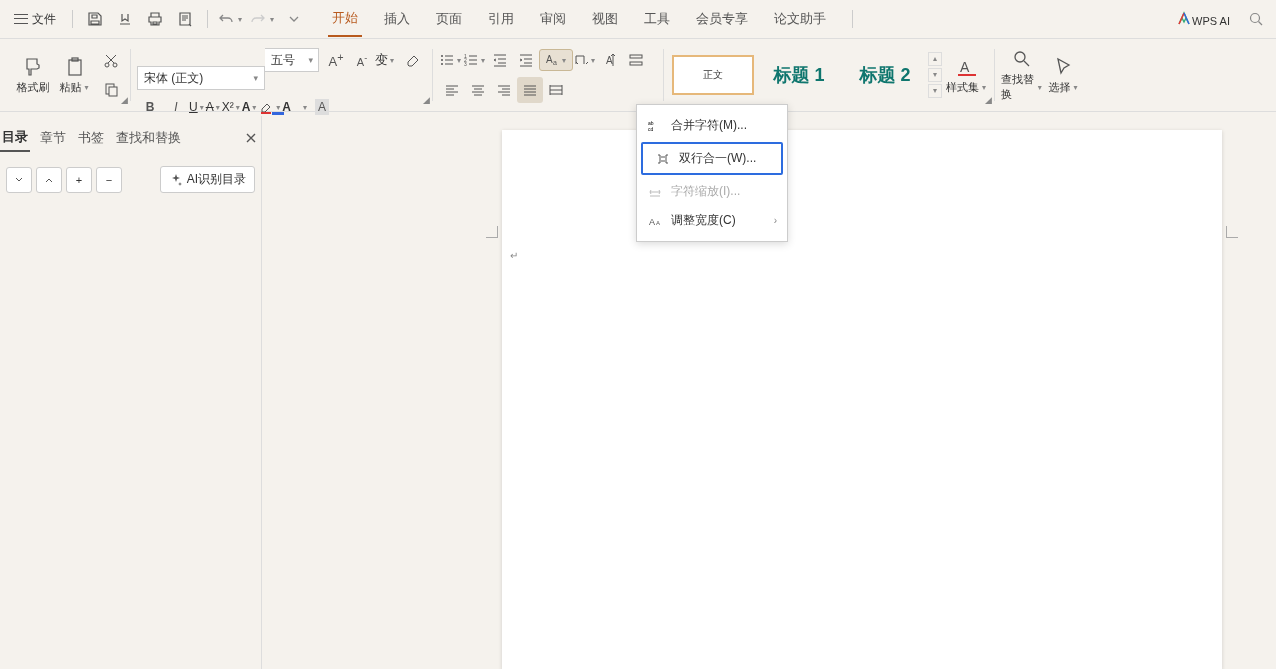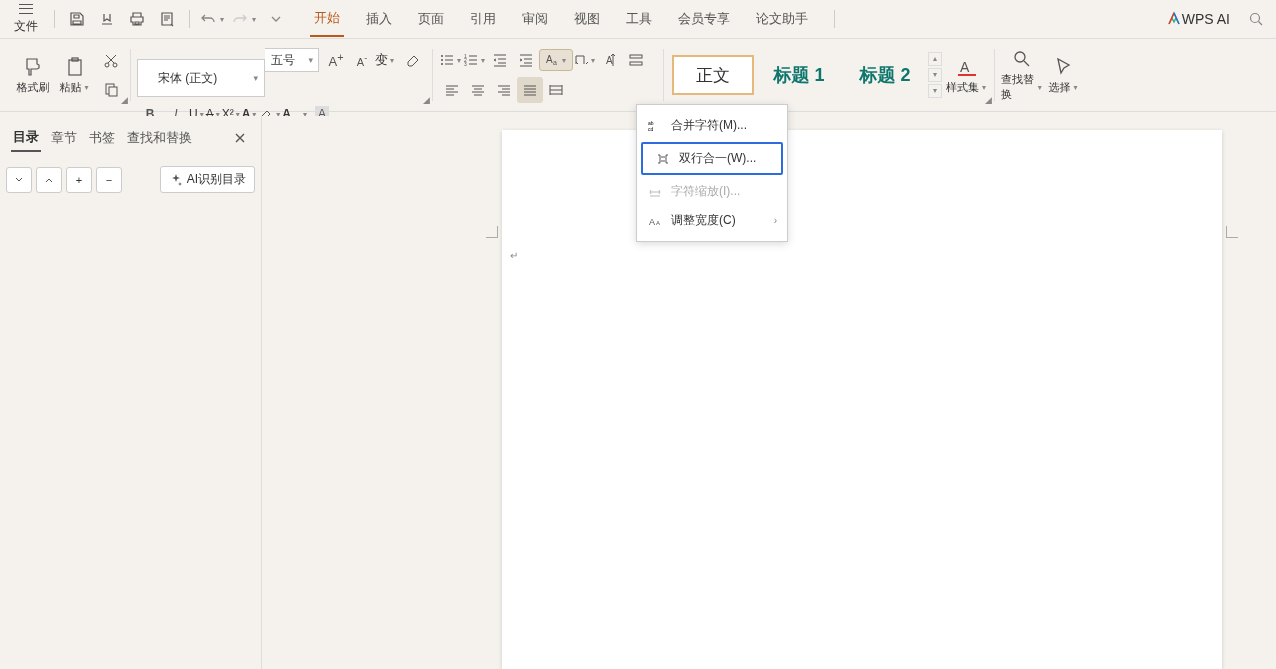--- a/index.html
+++ b/index.html
@@ -1,68 +1,68 @@
 <!DOCTYPE html>
 <html><head>
 <meta charset="utf-8">
 <style>
 * { margin: 0; padding: 0; box-sizing: border-box; font-family: "Microsoft YaHei", Arial, sans-serif; }
 body { background: #f5f2ed; width: 1276px; height: 669px; overflow: hidden; font-size: 12px; color: #333; }
 
 
 .top-bar { height: 38px; display: flex; align-items: center; padding: 0 8px; gap: 6px; }
-.hamburger-btn { display: flex; align-items: center; gap: 4px; padding: 4px 6px; flex-direction: column; }
+.hamburger-btn { display: flex; align-items: center; gap: 4px; padding: 4px 6px; }
 .hamburger-btn span.lines { width: 14px; height: 10px; border-top: 1.5px solid #555; border-bottom: 1.5px solid #555; position: relative; }
 .hamburger-btn span.lines:before { content: ""; position: absolute; top: 3px; left: 0; right: 0; border-top: 1.5px solid #555; }
 .divider-v { width: 1px; height: 18px; background: #ccc; margin: 0 4px; }
 .icon-btn { width: 24px; height: 24px; display: flex; align-items: center; justify-content: center; color: #555; }
 .undo-group { display: flex; align-items: center; gap: 2px; }
 .tab-strip { display: flex; align-items: center; gap: 18px; margin-left: 16px; }
 .tab { padding: 8px 4px; font-size: 13px; color: #555; cursor: pointer; }
 .tab.active { color: #b85a1e; border-bottom: 2px solid #b85a1e; }
-.wps-ai { display: flex; align-items: flex-end; gap: 0; margin-left: auto; margin-right: 8px; color: #333; font-size: 14px; }
+.wps-ai { display: flex; align-items: flex-end; gap: 0; margin-left: auto; margin-right: 8px; color: #333; font-size: 11px; }
 .wps-ai-logo { width: 16px; height: 16px; }
 
 
 .ribbon { height: 74px; display: flex; align-items: stretch; padding: 4px 6px; gap: 0; border-top: 1px solid #ddd; border-bottom: 1px solid #ddd; }
 .ribbon-group { display: flex; align-items: center; padding: 0 6px; position: relative; }
 .ribbon-sep { width: 1px; background: #ddd; margin: 6px 0; }
 .big-btn { display: flex; flex-direction: column; align-items: center; justify-content: center; width: 42px; height: 64px; font-size: 11px; gap: 2px; }
 .big-btn-split { display: flex; flex-direction: column; align-items: center; justify-content: center; width: 42px; font-size: 11px; gap: 2px; }
 .big-btn-label { display: flex; align-items: center; gap: 1px; }
 .corner-launcher { position: absolute; bottom: 2px; right: 2px; font-size: 9px; color: #888; }
 .small-btn { width: 26px; height: 26px; display: flex; align-items: center; justify-content: center; color: #555; }
 .small-btn-dd { display: flex; align-items: center; }
 .dd-arrow { font-size: 8px; color: #888; width: 8px; text-align: center; }
 .font-row { display: flex; align-items: center; gap: 0; margin-bottom: 2px; }
-.font-select { width: 128px; height: 38px; border: 1px solid #ccc; background: #fff; padding: 0 20px 0 20px; font-size: 12px; position: relative; display: flex; align-items: center; margin-top: 36px; }
+.font-select { width: 128px; height: 24px; border: 1px solid #ccc; background: #fff; padding: 0 20px 0 6px; font-size: 12px; position: relative; display: flex; align-items: center; margin-top: 36px; }
 .font-select:after { content: "▾"; position: absolute; right: 6px; font-size: 9px; color: #888; }
 .size-select { width: 54px; height: 24px; border: 1px solid #ccc; border-left: none; background: #fff; padding: 0 16px 0 6px; font-size: 12px; position: relative; display: flex; align-items: center; }
 .size-select:after { content: "▾"; position: absolute; right: 5px; font-size: 9px; color: #888; }
 .format-row { display: flex; align-items: center; gap: 0; }
 .two-rows { display: flex; flex-direction: column; justify-content: center; gap: 2px; }
 .style-gallery { display: flex; align-items: center; }
-.style-item { width: 82px; height: 40px; border: 1px solid #ccc; background: #fafafa; display: flex; align-items: center; justify-content: center; font-size: 17px; margin: 0 2px; }
+.style-item { width: 82px; height: 40px; border: 1px solid #ccc; background: #fafafa; display: flex; align-items: center; justify-content: center; font-size: 10px; margin: 0 2px; }
 .style-item.body { background: #fff; border: 2px solid #e6b87a; }
 .style-item.h1, .style-item.h2 { font-size: 18px; font-weight: bold; color: #0f766e; background: transparent; border: none; }
 .style-spin { display: flex; flex-direction: column; justify-content: space-between; height: 46px; width: 14px; }
 .style-spin span { font-size: 8px; color: #888; text-align: center; border: 1px solid #ddd; height: 14px; line-height: 12px; }
 .char-btn-active { background: #e8e0d3; border: 1px solid #c9b896; border-radius: 3px; }
 
 
 .dropdown { position: absolute; top: 104px; left: 636px; width: 152px; background: #fff; border: 1px solid #ccc; box-shadow: 0 2px 8px rgba(0,0,0,0.15); padding: 6px 0; z-index: 100; }
 .dropdown-item { display: flex; align-items: center; gap: 8px; padding: 6px 10px; font-size: 12px; color: #333; position: relative; }
 .dropdown-item.selected { border: 2px solid #2d6cdf; margin: 2px 4px; padding: 6px 12px; border-radius: 2px; }
 .dropdown-item.disabled { color: #aaa; }
 .dropdown-item .submenu-arrow { margin-left: auto; font-size: 10px; color: #888; }
 .dd-icon { width: 16px; height: 16px; display: flex; align-items: center; justify-content: center; font-size: 11px; }
 
 
 .side-panel { position: absolute; top: 116px; left: 0; width: 262px; bottom: 0; background: #f5f2ed; border-right: 1px solid #ddd; }
-.panel-tabs { display: flex; align-items: center; padding: 8px 11px; gap: 8px; font-size: 13px; }
+.panel-tabs { display: flex; align-items: center; padding: 8px 0; gap: 8px; font-size: 13px; }
 .panel-tab { color: #555; padding: 4px 2px; }
 .panel-tab.active { color: #333; font-weight: bold; border-bottom: 2px solid #555; }
 .panel-close { margin-left: auto; width: 20px; height: 20px; display: flex; align-items: center; justify-content: center; }
 .panel-controls { display: flex; align-items: center; padding: 6px 6px; gap: 4px; }
 .ctrl-btn { width: 26px; height: 26px; border: 1px solid #ccc; border-radius: 3px; background: #fff; display: flex; align-items: center; justify-content: center; font-size: 11px; }
 .ai-toc-btn { margin-left: auto; border: 1px solid #ccc; border-radius: 3px; background: #fff; padding: 4px 8px; display: flex; align-items: center; gap: 4px; font-size: 12px; }
 
 
 .doc-area { position: absolute; top: 116px; left: 262px; right: 0; bottom: 0; background: #f5f2ed; overflow: hidden; }
 .page { position: absolute; top: 14px; left: 240px; width: 720px; height: 540px; background: #fff; box-shadow: 0 1px 4px rgba(0,0,0,0.15); }

